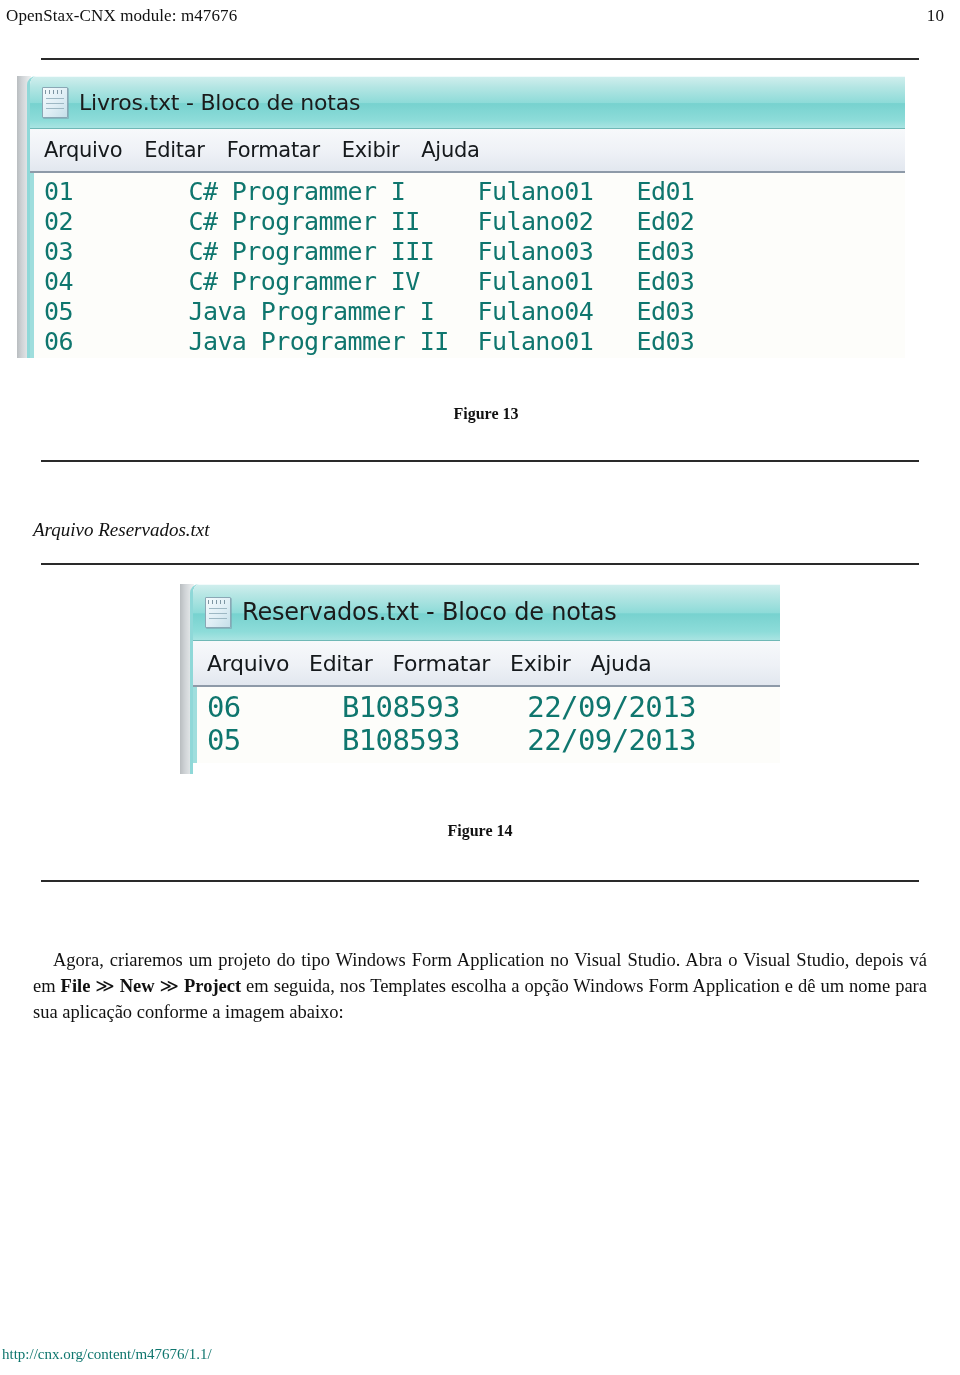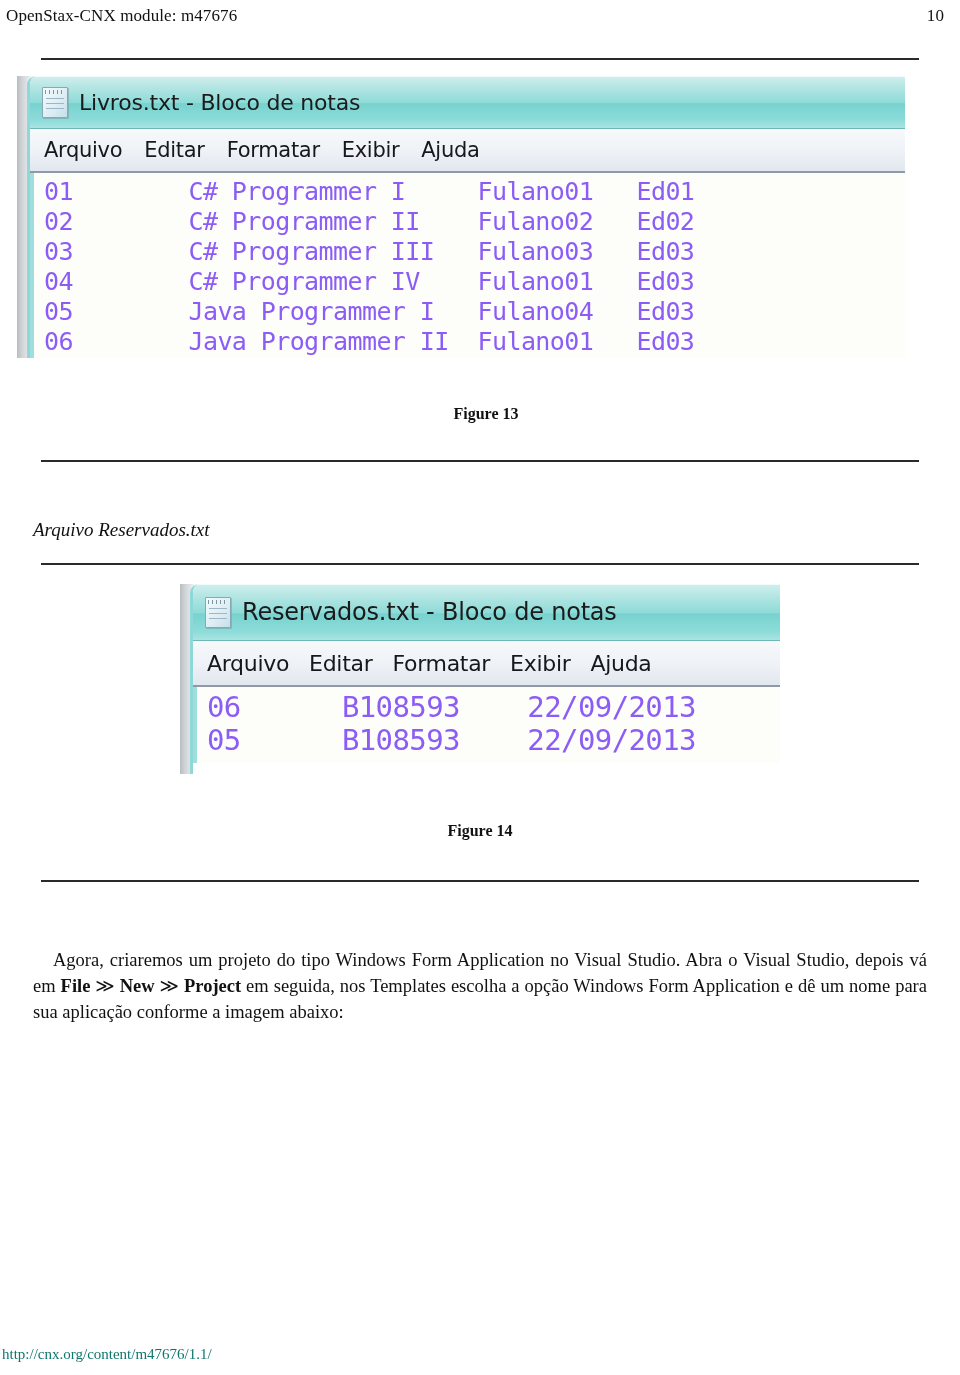--- a/index.html
+++ b/index.html
@@ -132,21 +132,21 @@
   .np-body {
     position: relative;
     background: #fdfdfa;
     padding: 4px 0 6px 0;
     border-left: 4px solid #9fdedd;
   }
   .np-line {
     font-family: "DejaVu Sans Mono", "Liberation Mono", monospace;
     font-size: 25px;
     line-height: 30px;
-    color: #8b5cf6;
+    color: #0f766e;
     white-space: pre;
     padding-left: 10px;
     letter-spacing: -0.6px;
   }
 
   
   .bodytext {
     position: absolute;
     left: 33px;
     width: 894px;

